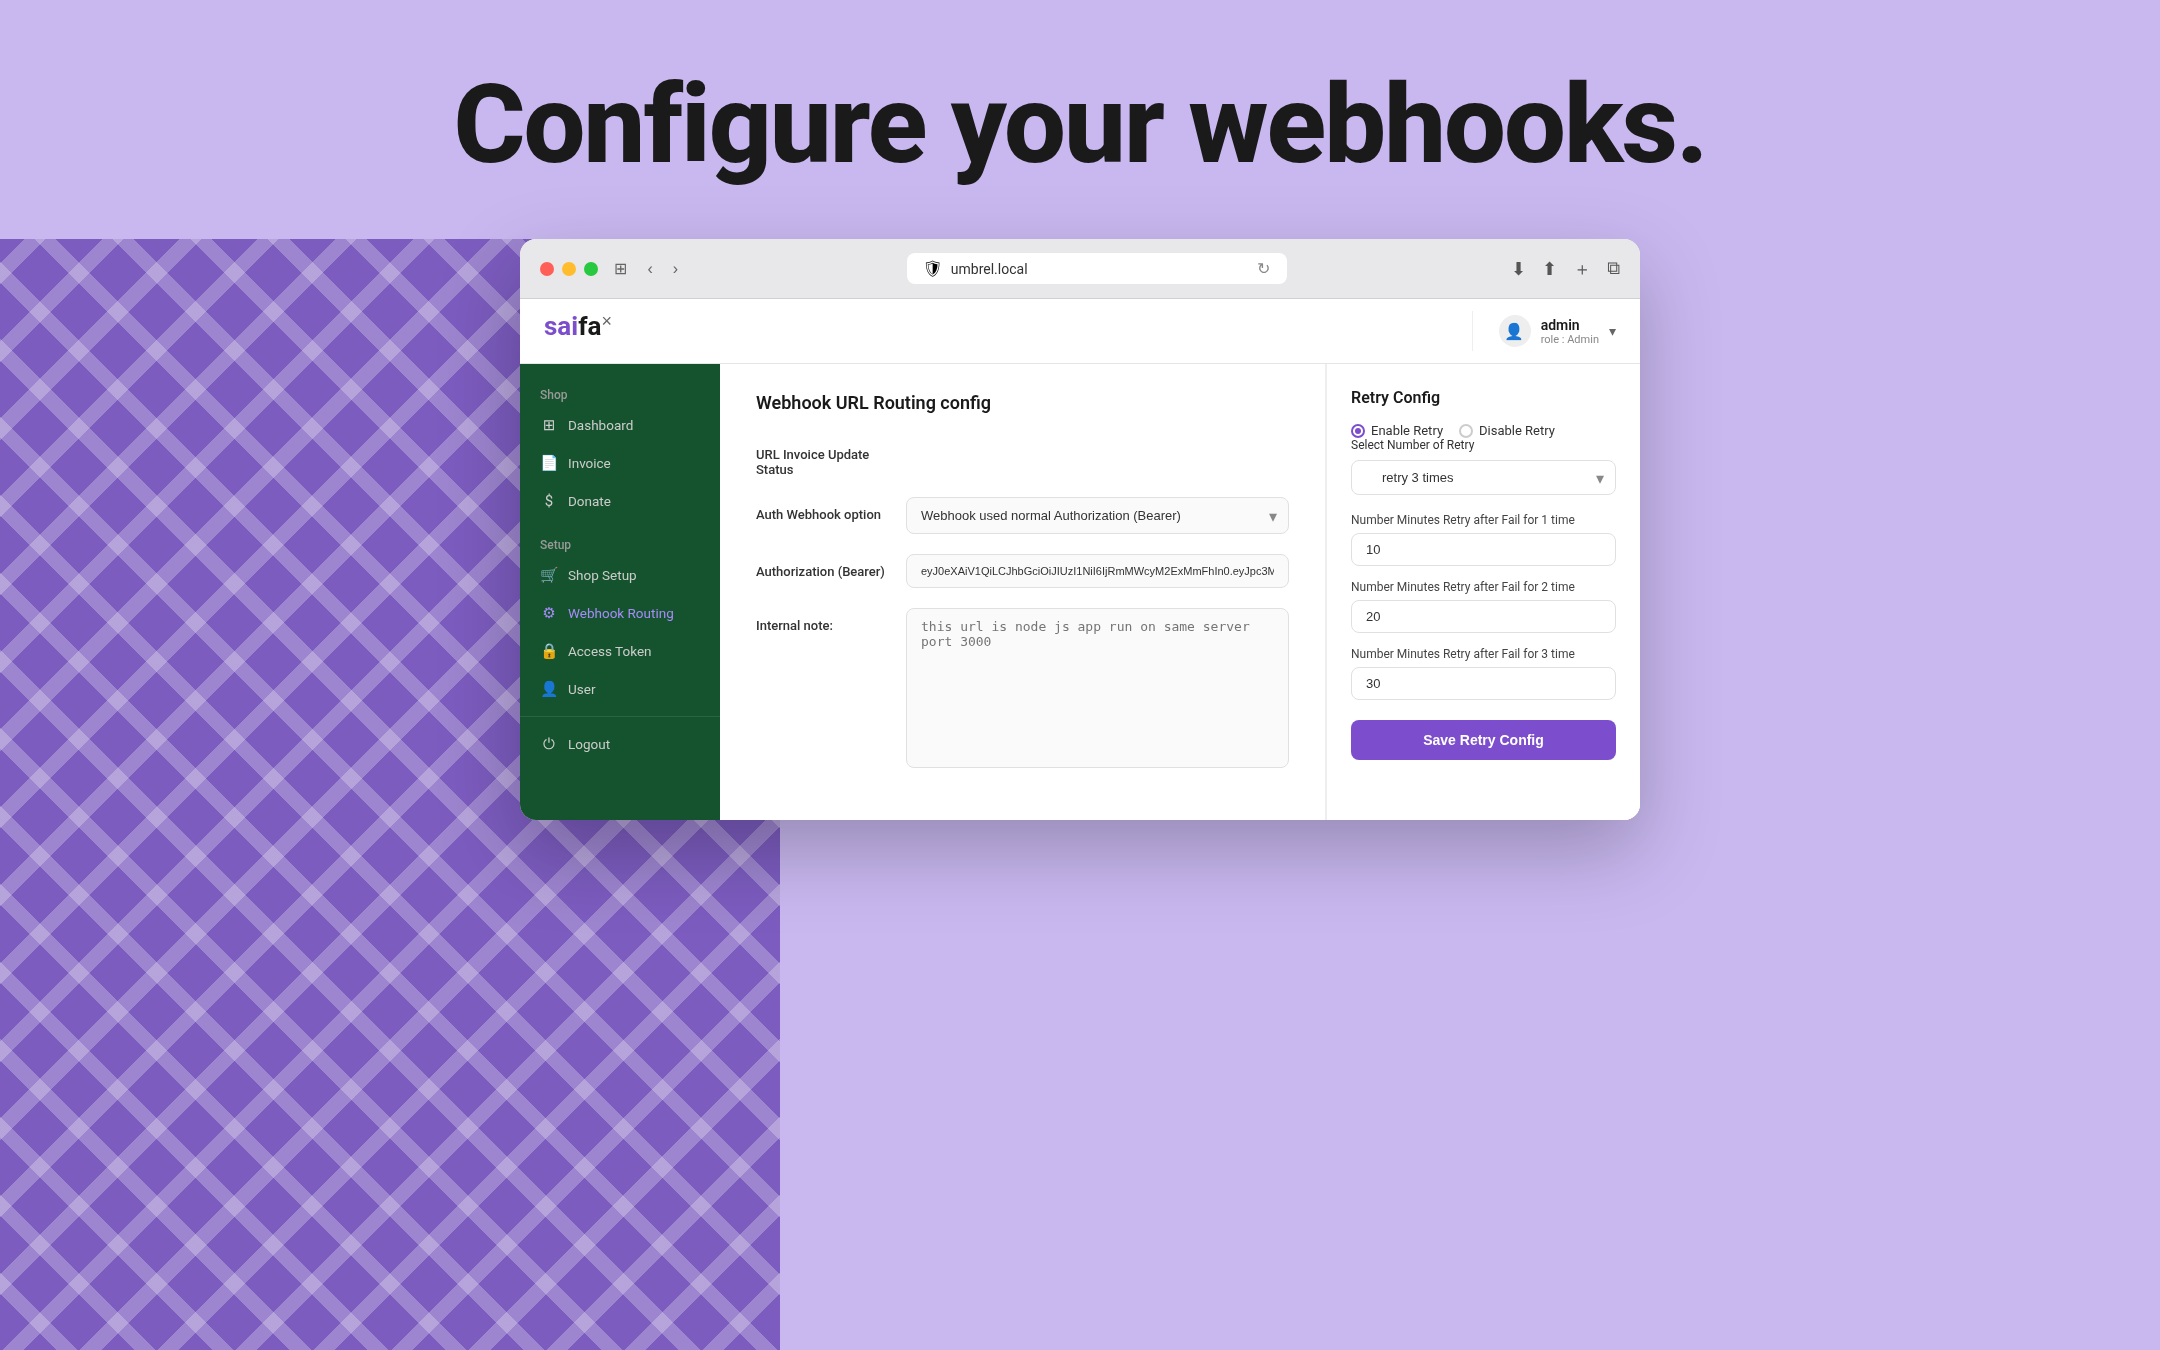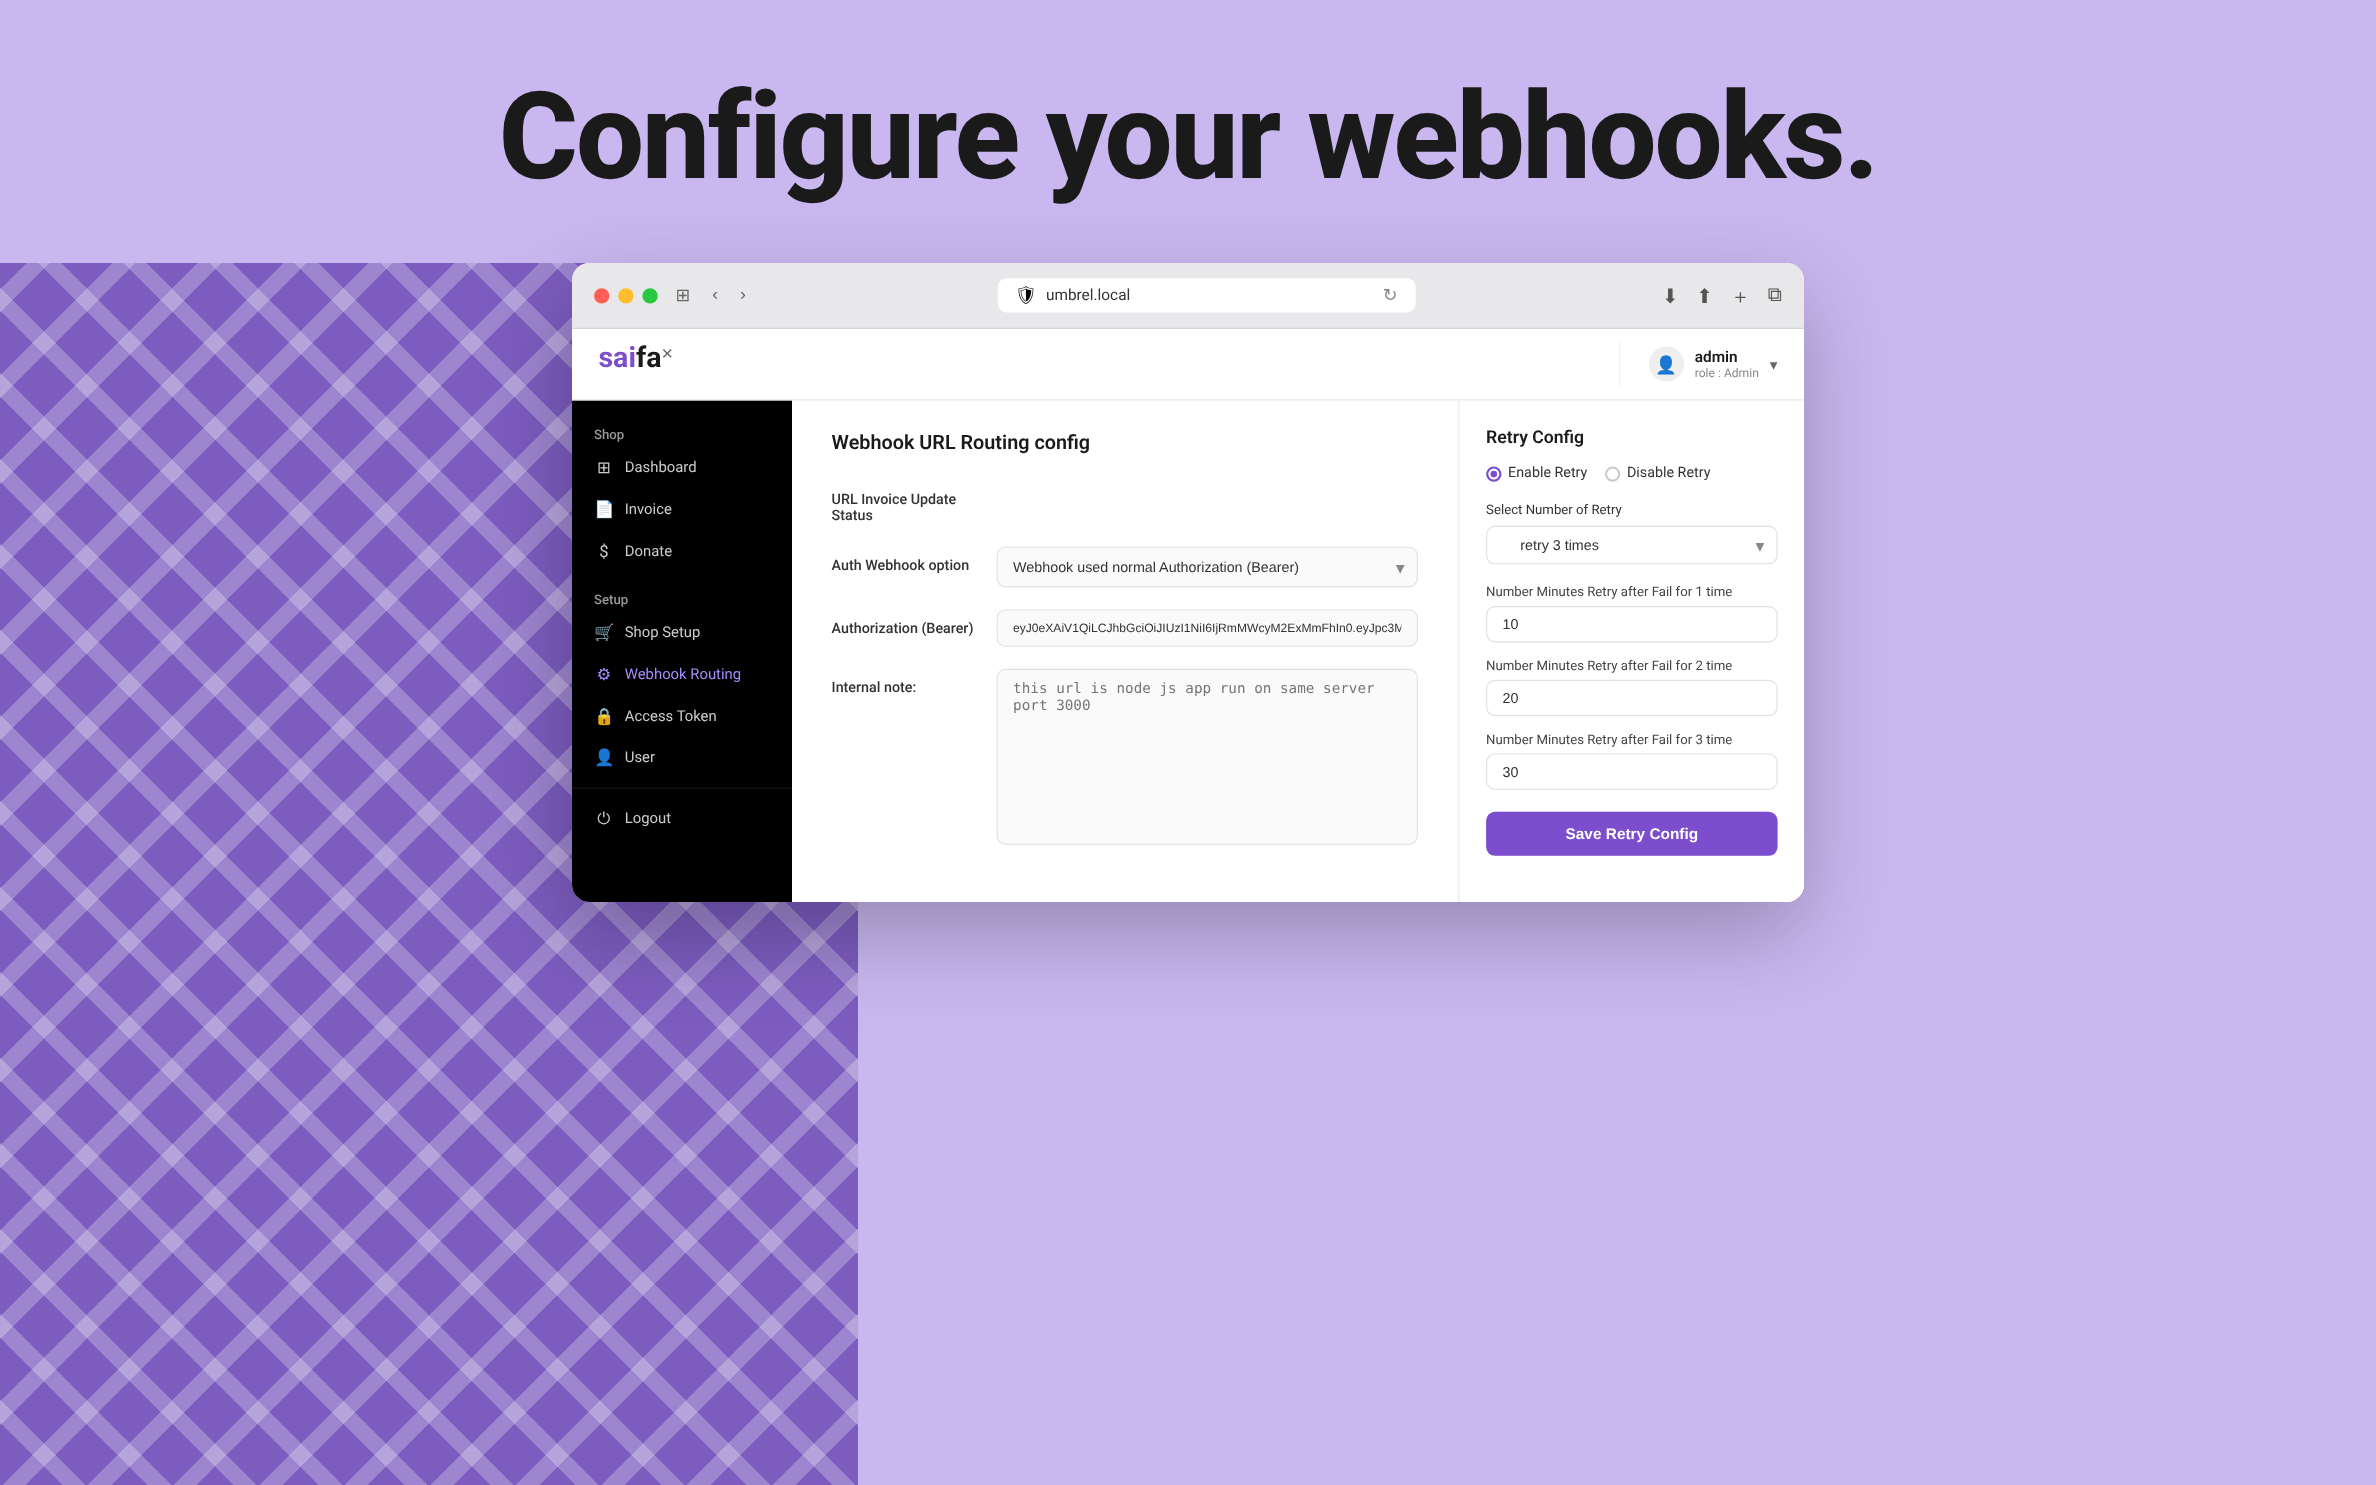--- a/index.html
+++ b/index.html
@@ -205,21 +205,21 @@
     }
 
     .user-role {
       font-size: 11px;
       color: #888;
     }
 
     
     .sidebar {
       width: 200px;
-      background: #000000;
+      background: #14532d;
       color: white;
       padding: 16px 0;
       flex-shrink: 0;
     }
 
     .sidebar-section-label {
       font-size: 12px;
       color: #999;
       padding: 8px 20px 4px;
       text-transform: none;
@@ -361,21 +361,20 @@
     .retry-title {
       font-size: 16px;
       font-weight: 600;
       color: #1a1a1a;
       margin-bottom: 16px;
     }
 
     .retry-toggle {
       display: flex;
       gap: 16px;
-      margin-bottom: 18px;
       align-items: flex-start;
     }
 
     .radio-option {
       display: flex;
       align-items: center;
       gap: 6px;
       font-size: 13px;
       color: #333;
       cursor: pointer;

